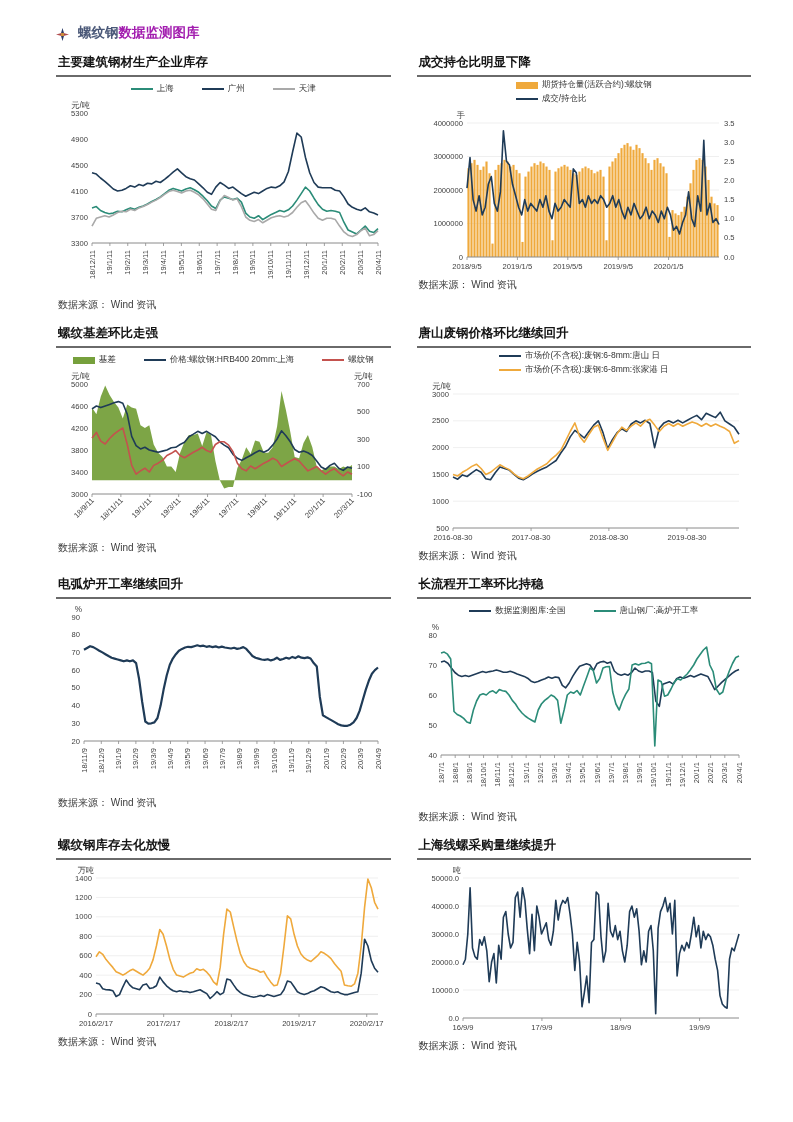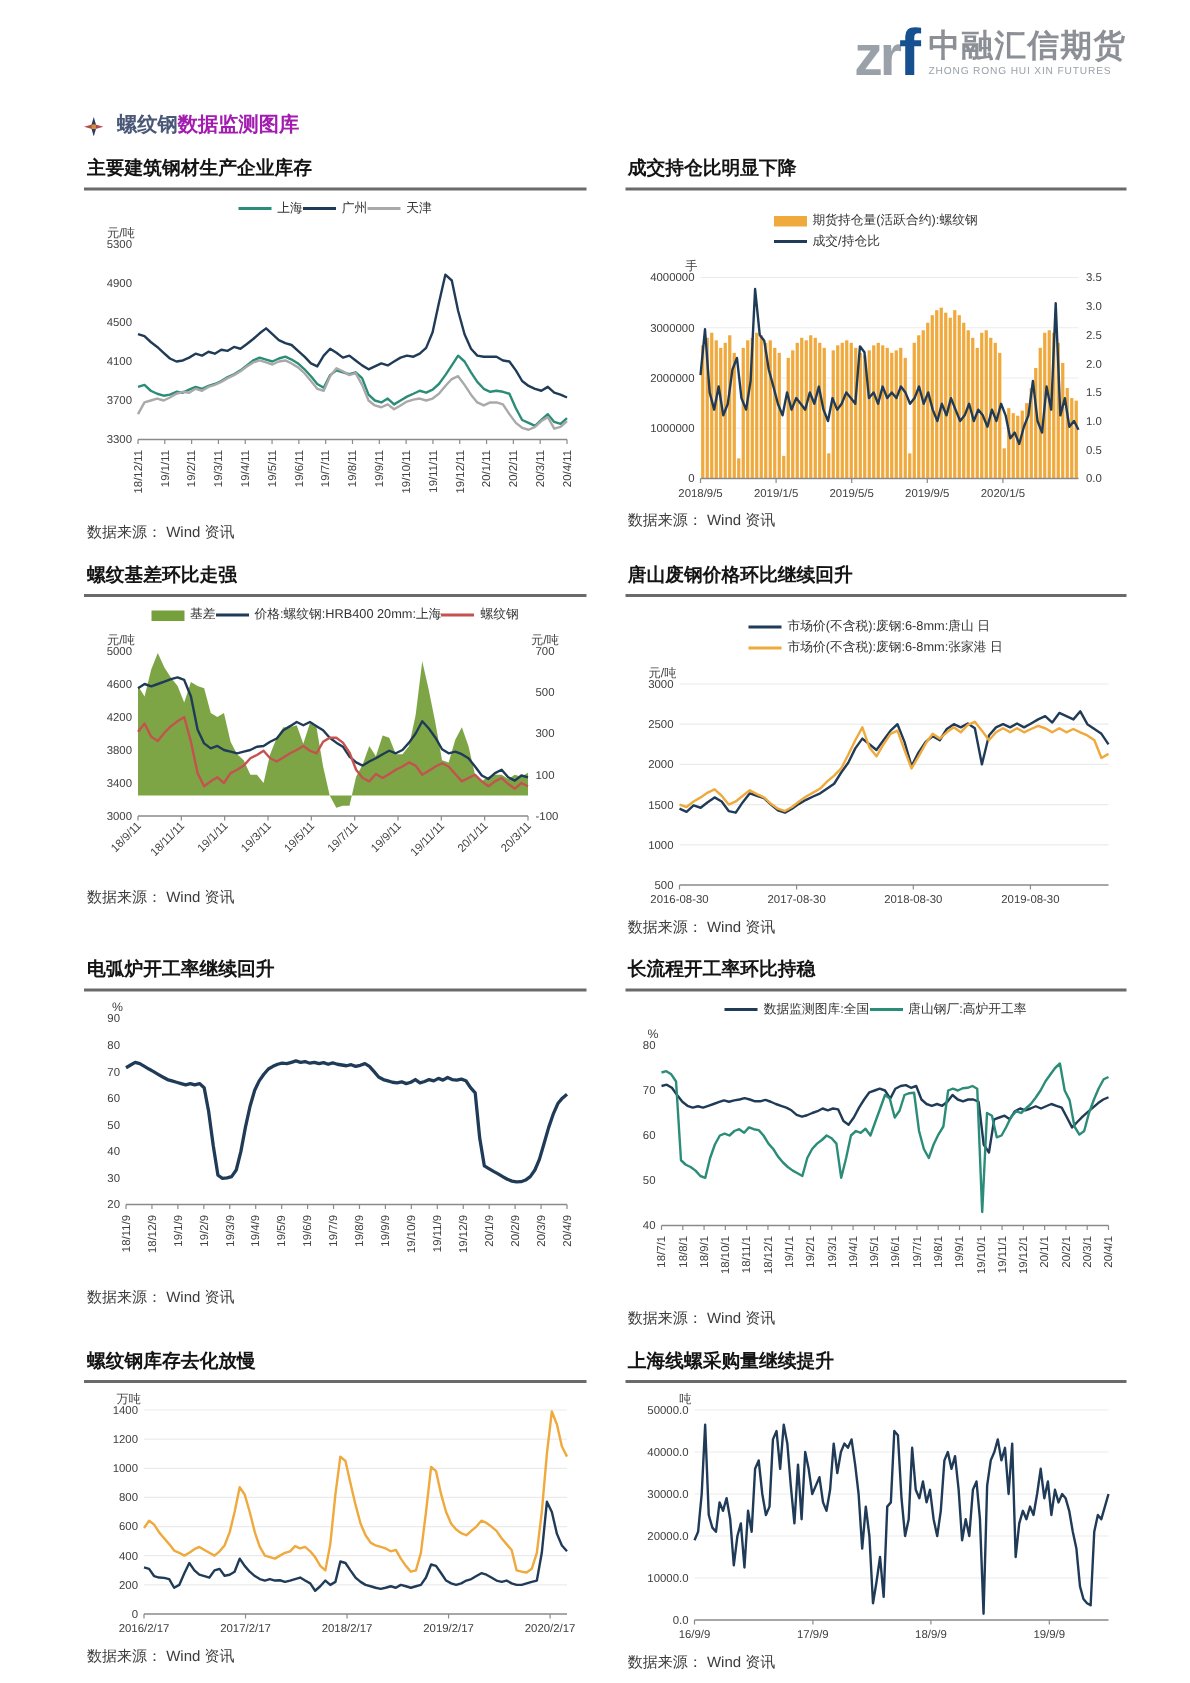--- a/index.html
+++ b/index.html
@@ -16,46 +16,37 @@
   
   .section-head{display:flex;align-items:center;gap:9px;margin:8px 0 12px 0;}
   .bullet{width:13px;height:13px;flex:0 0 13px;}
   .sec-title{font-size:13.5px;font-weight:bold;margin:0;}
   .sec-title .hl{color:#4a5878;}
   .sec-title .rest{color:#a21caf;}
   
   .grid{display:grid;grid-template-columns:1fr 1fr;column-gap:26px;row-gap:13px;}
   .chart-block{min-width:0;}
   .chart-block h3{font-size:12.5px;font-weight:bold;color:#141414;margin:0;padding:0 0 4px 2px;border-bottom:2px solid #6a6a6a;}
-  .legend{display:flex;justify-content:center;align-items:flex-start;gap:0;font-size:8.5px;color:#333;margin:6px 0 0;flex-wrap:wrap;}
-  .legend.stack{flex-direction:column;align-items:flex-start;gap:2px;width:max-content;margin:14px auto 0;}
+  .legend{display:flex;justify-content:center;align-items:flex-start;gap:28px;font-size:8.5px;color:#333;margin:6px 0 0;flex-wrap:wrap;}
+  .legend.stack{flex-direction:column;align-items:flex-start;gap:2px;width:max-content;margin:2px auto 0;}
   .lg-item{display:flex;align-items:center;gap:4px;white-space:nowrap;}
   .sw{display:inline-block;}
   .sw-line{width:22px;height:2.6px;}
   .sw-rect{width:22px;height:7px;}
   svg{display:block;margin-top:2px;}
   svg text{fill:#404040;}
   .tk{font-size:7.6px;}
   .unit{font-size:8.2px;}
   .source{font-size:10px;color:#3c3c3c;margin-top:3px;padding-left:2px;}
 </style>
 </head>
 <body>
 
 <div class="page">
 
-  <div class="hdr">
-    <div class="logo">
-      <div class="logo-mark"><span>zr</span><span class="f">f</span></div>
-      <div class="logo-text">
-        <span class="logo-cn">中融汇信期货</span>
-        <span class="logo-en">ZHONG RONG HUI XIN FUTURES</span>
-      </div>
-    </div>
-  </div>
 
   <div class="section-head">
     <svg class="bullet" viewBox="0 0 13 13">
       <polygon points="6.5,0 8.4,6.5 6.5,13 4.6,6.5" fill="#2b3a67"></polygon>
       <polygon points="0,6.5 6.5,4.7 13,6.5 6.5,8.3" fill="#a93a3c" opacity="0.9"></polygon>
       <rect x="5" y="5" width="3" height="3" fill="#d9a23a" opacity="0.8"></rect>
     </svg>
     <h2 class="sec-title"><span class="hl">螺纹钢</span><span class="rest">数据监测图库</span></h2>
   </div>
 

